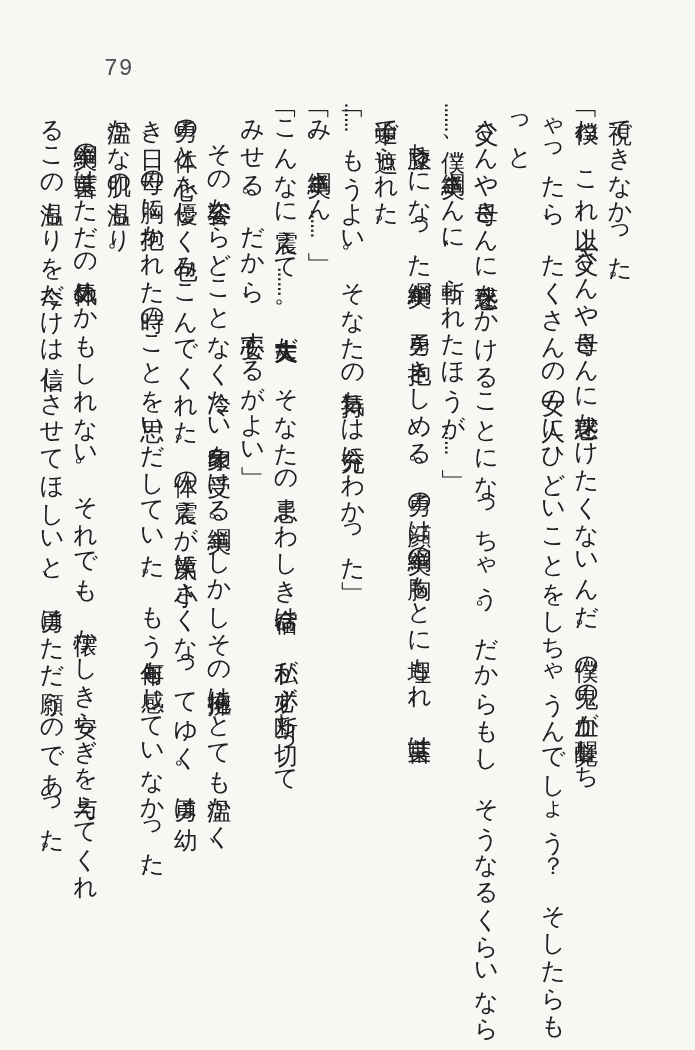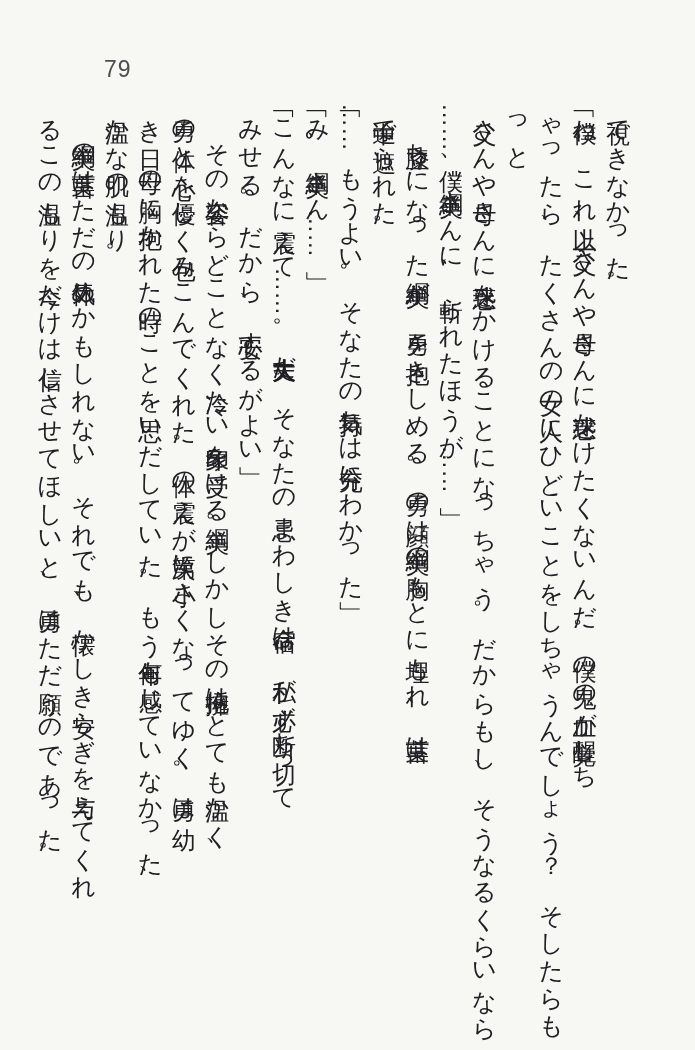--- a/index.html
+++ b/index.html
@@ -6,21 +6,21 @@
     margin: 0;
     padding: 0;
     background: #f4f4f1;
   }
   .page {
     position: relative;
     width: 695px;
     height: 1050px;
     background: #f7f7f4;
     overflow: hidden;
-    font-family: Liberation Sans, sans-serif;
+    font-family: Liberation Mono, monospace;
   }
   .page-number {
     position: absolute;
     top: 56px;
     left: 104px;
     font-size: 23px;
     letter-spacing: 1px;
     color: #4d4d53;
   }
   .text-block {

